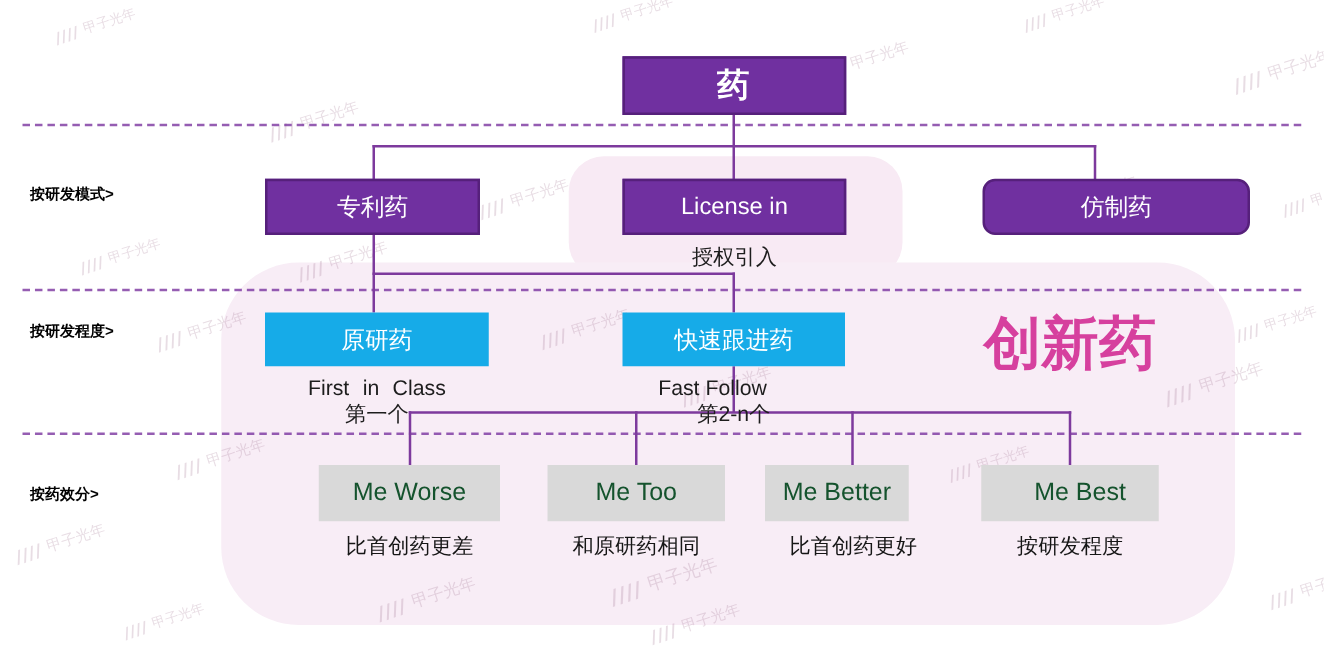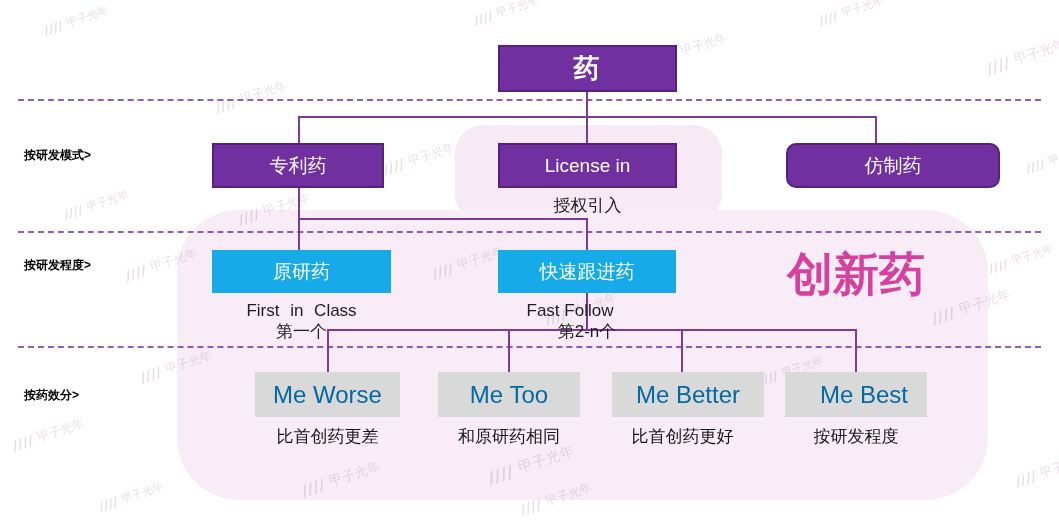--- a/index.html
+++ b/index.html
@@ -37,24 +37,24 @@
   
   .box { position:absolute; display:flex; align-items:center; justify-content:center; box-sizing:border-box; }
   .pbox { background:#7030a0; border:2px solid #56207b; color:#ffffff; font-size:19px; }
   .root-box { left:498px; top:45px; width:179px; height:47px; font-size:26px; font-weight:bold; letter-spacing:2px; }
   .b-patent  { left:212px; top:143px; width:172px; height:45px; }
   .b-license { left:498px; top:143px; width:179px; height:45px; }
   .b-generic { left:786px; top:143px; width:214px; height:45px;border-radius:10px; }
   .cbox { background:#16abe8; color:#ffffff; font-size:19px; }
   .b-original { left:212px; top:250px; width:179px; height:43px; }
   .b-fast     { left:498px; top:250px; width:178px; height:43px; }
-  .gbox { background:#d9d9d9; color:#0369a1; font-size:24px; }
+  .gbox { background:#d9d9d9; color:#14532d; font-size:20px; }
   .b-mw { left:255px; top:372px; width:145px; height:45px; }
   .b-mt { left:438px; top:372px; width:142px; height:45px; }
-  .b-mb { left:612px; top:372px; width:152px; height:45px; }
+  .b-mb { left:612px; top:372px; width:115px; height:45px; }
   .b-me { left:785px; top:372px; width:142px; height:45px;padding-left:16px; }
 
   
   .rowlabel { position:absolute; left:24px; font-weight:bold; color:#000000; font-size:12px; white-space:nowrap; }
   .lbl1 { top:147px; } .lbl2 { top:257px; } .lbl3 { top:387px; }
   .sub { position:absolute; text-align:center; color:#1d1d1d; font-size:17px; }
   .s-license { left:498px; width:179px; top:194px; }
   .s-orig-en { left:202px; width:199px; top:301px; word-spacing:6px; }
   .s-orig-cn { left:212px; width:179px; top:320px; }
   .s-fast-en { left:481px; width:178px; top:301px; }

